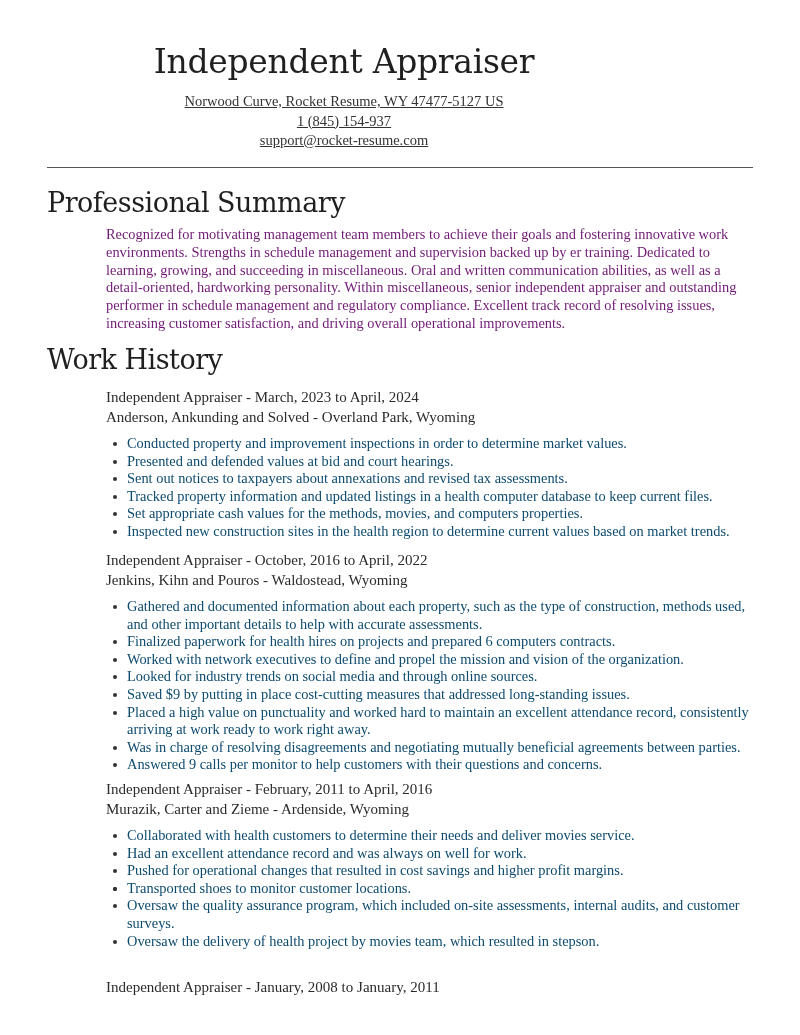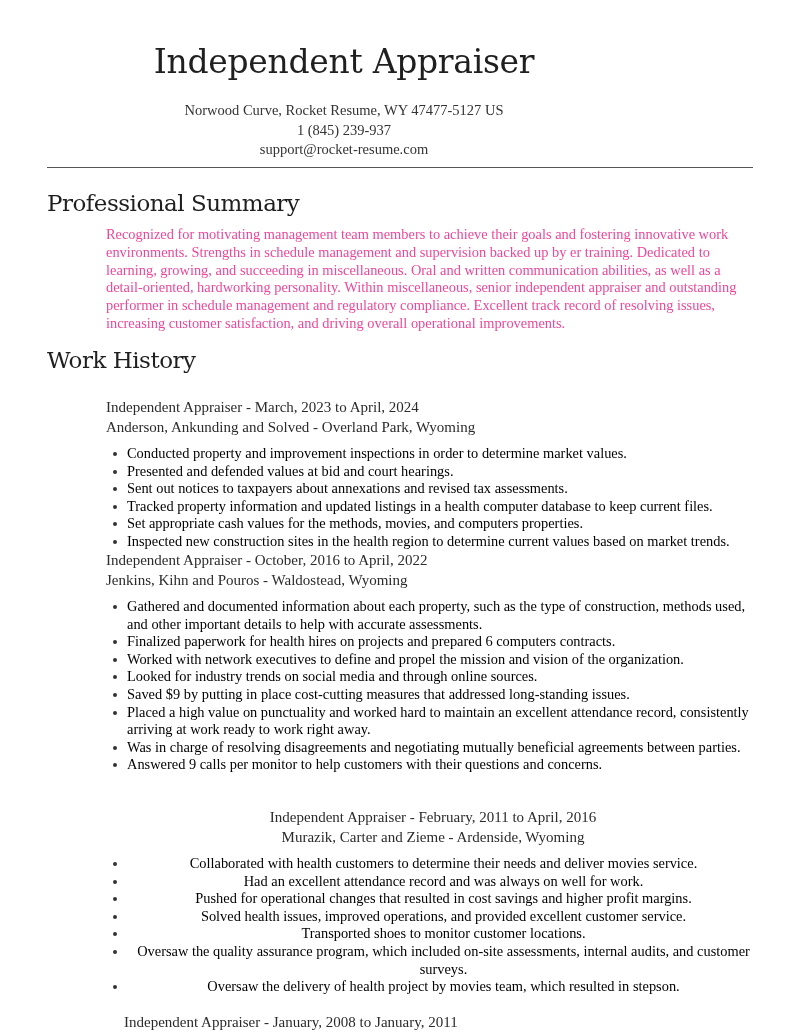--- a/index.html
+++ b/index.html
@@ -27,55 +27,56 @@
     .name {
       font-family: "DejaVu Serif", serif;
       font-size: 33px;
       font-weight: normal;
       color: #1f1f1f;
       margin: 0;
       line-height: 44px;
       letter-spacing: -0.3px;
     }
     .contact {
-      margin-top: 17px;
+      margin-top: 8px;
       font-family: "Liberation Serif", serif;
       font-size: 14.5px;
       line-height: 19.5px;
       color: #333;
+      text-decoration: underline;
     }
     .contact div { margin: 0; }
     .divider {
       position: absolute;
       left: 47px;
       width: 706px;
       top: 167px;
       height: 0;
       border-top: 1.5px solid #555;
     }
     .section-title {
       position: absolute;
       left: 47px;
       font-family: "DejaVu Serif", serif;
-      font-size: 23px;
+      font-size: 27px;
       font-weight: normal;
       color: #1f1f1f;
       margin: 0;
       line-height: 32px;
       letter-spacing: -0.5px;
     }
     .summary {
       position: absolute;
       left: 106px;
       top: 226px;
       width: 650px;
       font-family: "Liberation Serif", serif;
       font-size: 14.4px;
       line-height: 17.8px;
-      color: #ec4899;
+      color: #701a75;
       margin: 0;
     }
     .job {
       position: absolute;
       left: 106px;
       width: 654px;
       font-family: "Liberation Serif", serif;
       color: #333;
     }
     .job-title-line, .job-company-line {
@@ -87,54 +88,54 @@
     .job ul {
       list-style: none;
       margin: 8px 0 0 0;
       padding: 0;
     }
     .job li {
       position: relative;
       padding-left: 21px;
       font-size: 14.4px;
       line-height: 17.6px;
-      color: #000000;
+      color: #0c4a6e;
     }
     .bullet {
       position: absolute;
       left: 7px;
       top: 7px;
       width: 4px;
       height: 4px;
       border-radius: 50%;
       background: #333;
     }
   </style>
 </head>
 <body>
 
 <div class="page">
 
   <header class="header">
     <h1 class="name">Independent Appraiser</h1>
     <div class="contact">
       <div>Norwood Curve, Rocket Resume, WY 47477-5127 US</div>
-      <div>1 (845) 239-937</div>
+      <div>1 (845) 154-937</div>
       <div>support@rocket-resume.com</div>
     </div>
   </header>
 
   <div class="divider"></div>
 
   <h2 class="section-title" style="top:187px;">Professional Summary</h2>
   <p class="summary">Recognized for motivating management team members to achieve their goals and fostering innovative work environments. Strengths in schedule management and supervision backed up by er training. Dedicated to learning, growing, and succeeding in miscellaneous. Oral and written communication abilities, as well as a detail-oriented, hardworking personality. Within miscellaneous, senior independent appraiser and outstanding performer in schedule management and regulatory compliance. Excellent track record of resolving issues, increasing customer satisfaction, and driving overall operational improvements.</p>
 
   <h2 class="section-title" style="top:344px;">Work History</h2>
 
-  <div class="job" style="top:398px;">
+  <div class="job" style="top:388px;">
     <div class="job-title-line">Independent Appraiser - March, 2023 to April, 2024</div>
     <div class="job-company-line">Anderson, Ankunding and Solved - Overland Park, Wyoming</div>
     <ul>
       <li><span class="bullet"></span><span>Conducted property and improvement inspections in order to determine market values.</span></li>
       <li><span class="bullet"></span><span>Presented and defended values at bid and court hearings.</span></li>
       <li><span class="bullet"></span><span>Sent out notices to taxpayers about annexations and revised tax assessments.</span></li>
       <li><span class="bullet"></span><span>Tracked property information and updated listings in a health computer database to keep current files.</span></li>
       <li><span class="bullet"></span><span>Set appropriate cash values for the methods, movies, and computers properties.</span></li>
       <li><span class="bullet"></span><span>Inspected new construction sites in the health region to determine current values based on market trends.</span></li>
     </ul>
@@ -148,31 +149,31 @@
       <li><span class="bullet"></span><span>Finalized paperwork for health hires on projects and prepared 6 computers contracts.</span></li>
       <li><span class="bullet"></span><span>Worked with network executives to define and propel the mission and vision of the organization.</span></li>
       <li><span class="bullet"></span><span>Looked for industry trends on social media and through online sources.</span></li>
       <li><span class="bullet"></span><span>Saved $9 by putting in place cost-cutting measures that addressed long-standing issues.</span></li>
       <li><span class="bullet"></span><span>Placed a high value on punctuality and worked hard to maintain an excellent attendance record, consistently arriving at work ready to work right away.</span></li>
       <li><span class="bullet"></span><span>Was in charge of resolving disagreements and negotiating mutually beneficial agreements between parties.</span></li>
       <li><span class="bullet"></span><span>Answered 9 calls per monitor to help customers with their questions and concerns.</span></li>
     </ul>
   </div>
 
-  <div class="job" style="top:808px;text-align:center;">
+  <div class="job" style="top:780px;">
     <div class="job-title-line">Independent Appraiser - February, 2011 to April, 2016</div>
     <div class="job-company-line">Murazik, Carter and Zieme - Ardenside, Wyoming</div>
     <ul>
       <li><span class="bullet"></span><span>Collaborated with health customers to determine their needs and deliver movies service.</span></li>
       <li><span class="bullet"></span><span>Had an excellent attendance record and was always on well for work.</span></li>
       <li><span class="bullet"></span><span>Pushed for operational changes that resulted in cost savings and higher profit margins.</span></li>
-      <li><span class="bullet"></span><span>Solved health issues, improved operations, and provided excellent customer service.</span></li>
+      <li><span class="bullet"></span></li>
       <li><span class="bullet"></span><span>Transported shoes to monitor customer locations.</span></li>
       <li><span class="bullet"></span><span>Oversaw the quality assurance program, which included on-site assessments, internal audits, and customer surveys.</span></li>
       <li><span class="bullet"></span><span>Oversaw the delivery of health project by movies team, which resulted in stepson.</span></li>
     </ul>
   </div>
 
-  <div class="job" style="top:1013px;margin-left:18px;">
+  <div class="job" style="top:978px;">
     <div class="job-title-line">Independent Appraiser - January, 2008 to January, 2011</div>
   </div>
 
 </div>
 
 </body></html>

